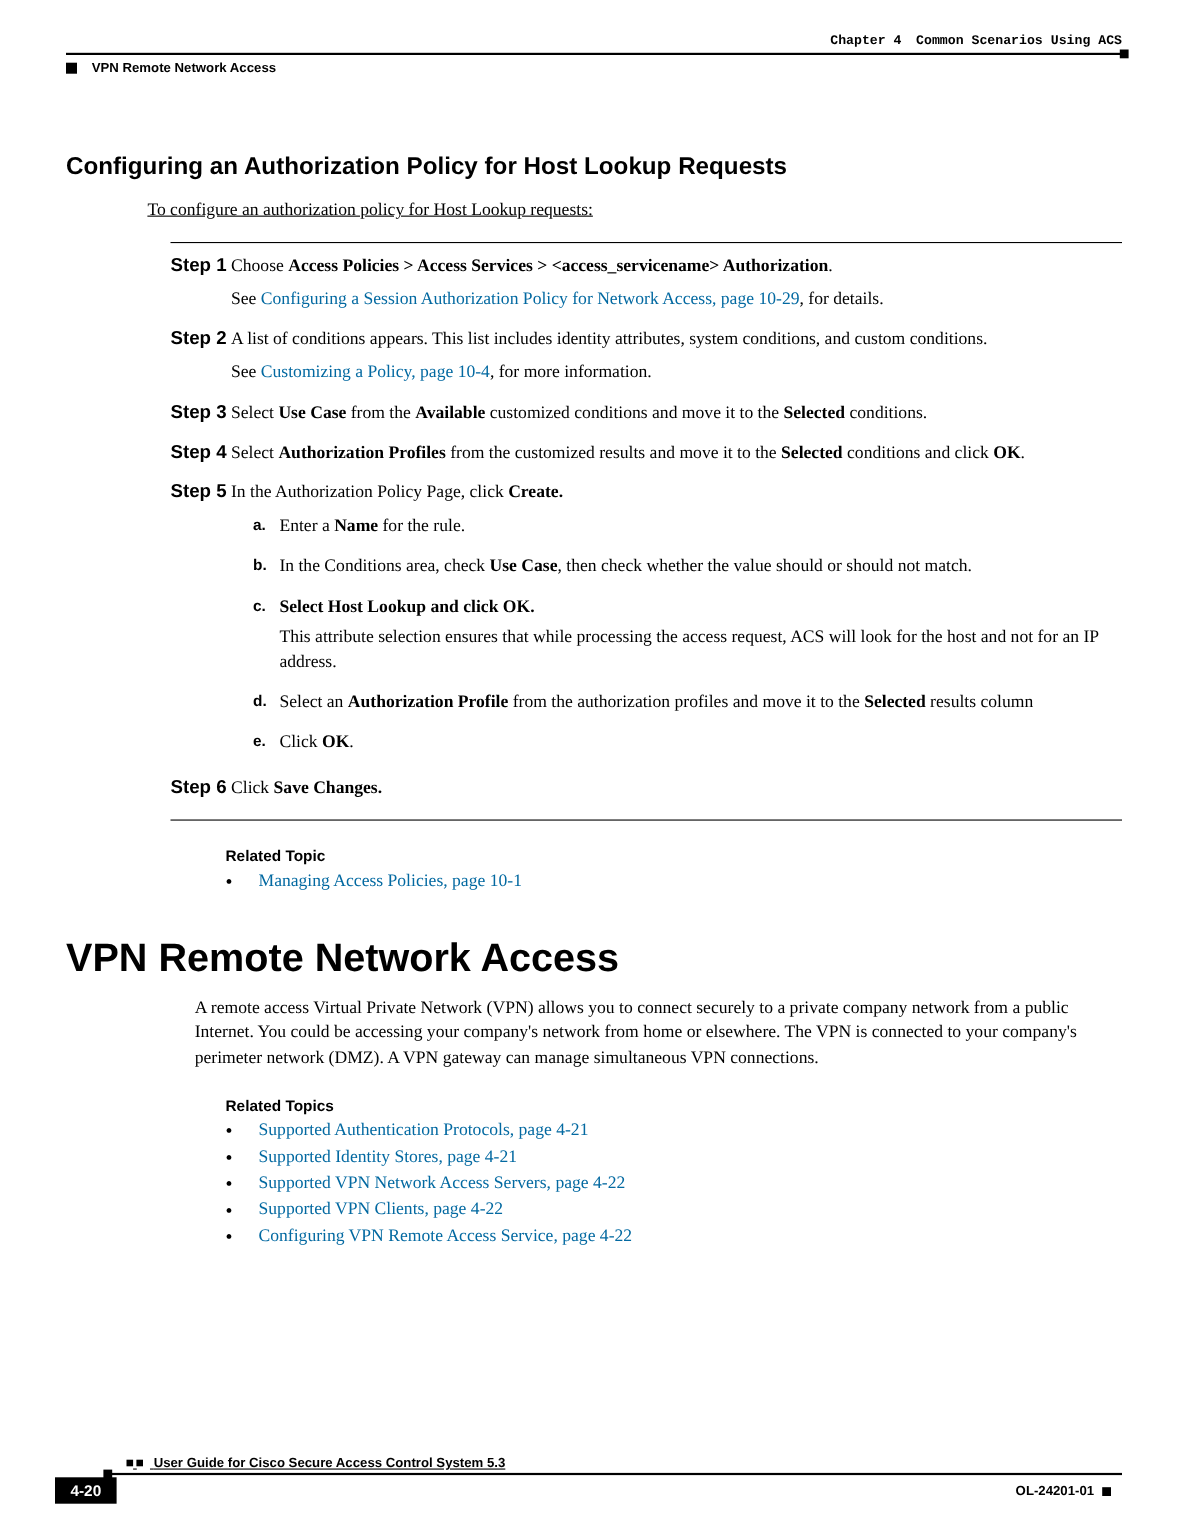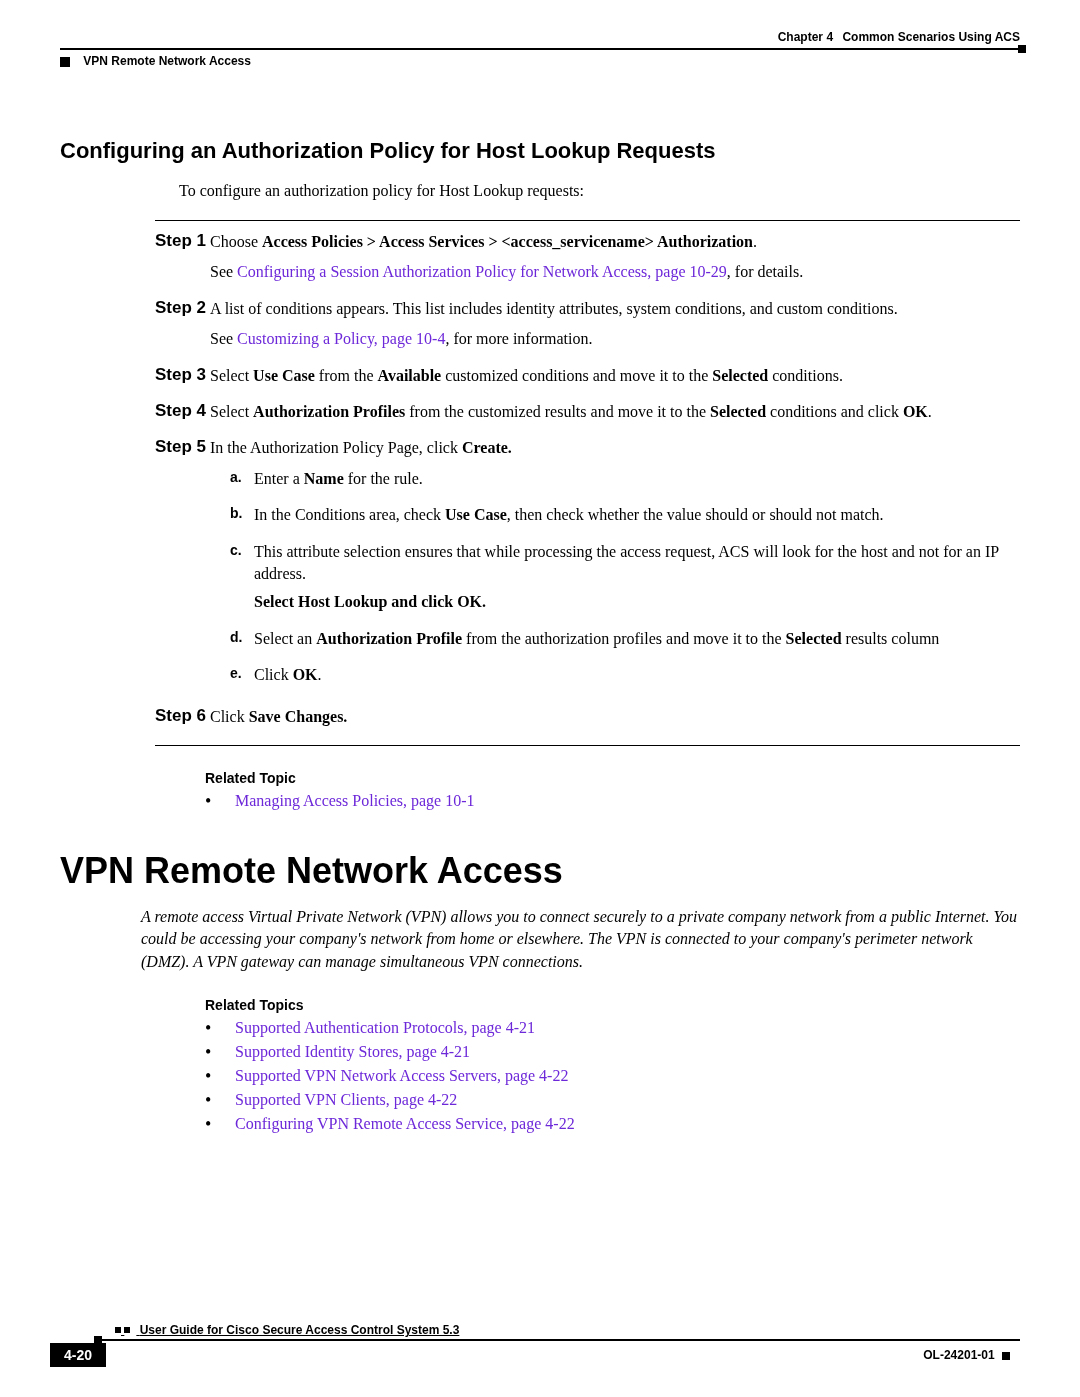--- a/index.html
+++ b/index.html
@@ -10,21 +10,21 @@
     background: #fff;
     color: #000;
     width: 1080px;
   }
   .page {
     padding: 30px 60px 30px 60px;
     box-sizing: border-box;
   }
   .header-row {
     text-align: right;
-    font-family: Liberation Sans, sans-serif;
+    font-family: Liberation Mono, monospace;
     font-weight: bold;
     font-size: 12px;
     margin-bottom: 4px;
   }
   .header-row .chap-label { display:inline; }
   .header-row .chap-title { display:inline; margin-left:6px;}
   .header-rule {
     border-top: 2px solid #000;
     margin-top: 2px;
     position: relative;
@@ -44,22 +44,23 @@
     vertical-align: middle; margin-right: 10px;
   }
   .section-title {
     font-family: Arial, Helvetica, sans-serif;
     font-weight: bold;
     font-size: 22px;
     margin-top: 70px;
     margin-bottom: 18px;
   }
   .intro {
-    margin-left: 119px;
+    margin-left: 74px;
     margin-bottom: 20px;
+    text-decoration: underline;
   }
   .step-rule {
     border-top: 1px solid #000;
     margin: 8px 0 10px 95px;
   }
   .steps {
     margin-left: 95px;
   }
   .step-row {
     display: flex;
@@ -87,21 +88,21 @@
   .sub-label {
     font-family: Arial, Helvetica, sans-serif;
     font-weight: bold;
     font-size: 14px;
     width: 24px;
     flex-shrink: 0;
   }
   .sub-body { flex: 1; line-height: 1.4; }
   .sub-body p { margin: 0 0 6px 0; }
   .bold { font-weight: bold; }
-  a.link { color: #6d28d9; text-decoration: none; }
+  a.link { color: #0369a1; text-decoration: none; }
   .related-heading {
     font-family: Arial, Helvetica, sans-serif;
     font-weight: bold;
     font-size: 14px;
     margin-left: 145px;
     margin-top: 24px;
     margin-bottom: 6px;
   }
   .bullet-list {
     margin-left: 145px;
@@ -117,24 +118,23 @@
     line-height: 1;
   }
   .main-title {
     font-family: Arial, Helvetica, sans-serif;
     font-weight: bold;
     font-size: 36px;
     margin-top: 40px;
     margin-bottom: 14px;
   }
   .para {
-    margin-left: 81px;
+    margin-left: 117px;
     line-height: 1.4;
     margin-bottom: 14px;
-    font-style: italic;
   }
   .footer {
     margin-top: 190px;
     position: relative;
   }
   .footer-rule {
     border-top: 2px solid #000;
     margin-left: 40px;
     position: relative;
   }
@@ -241,22 +241,22 @@
             </div>
             <div class="sub-row">
               <div class="sub-label">b.</div>
               <div class="sub-body">
                 <p>In the Conditions area, check <span class="bold">Use Case</span>, then check whether the value should or should not match.</p>
               </div>
             </div>
             <div class="sub-row">
               <div class="sub-label">c.</div>
               <div class="sub-body">
+                <p><span class="bold">Select Host Lookup and click OK.</span></p>
                 <p>This attribute selection ensures that while processing the access request, ACS will look for the host and not for an IP address.</p>
-                <p><span class="bold">Select Host Lookup and click OK.</span></p>
               </div>
             </div>
             <div class="sub-row">
               <div class="sub-label">d.</div>
               <div class="sub-body">
                 <p>Select an <span class="bold">Authorization Profile</span> from the authorization profiles and move it to the <span class="bold">Selected</span> results column</p>
               </div>
             </div>
             <div class="sub-row">
               <div class="sub-label">e.</div>

